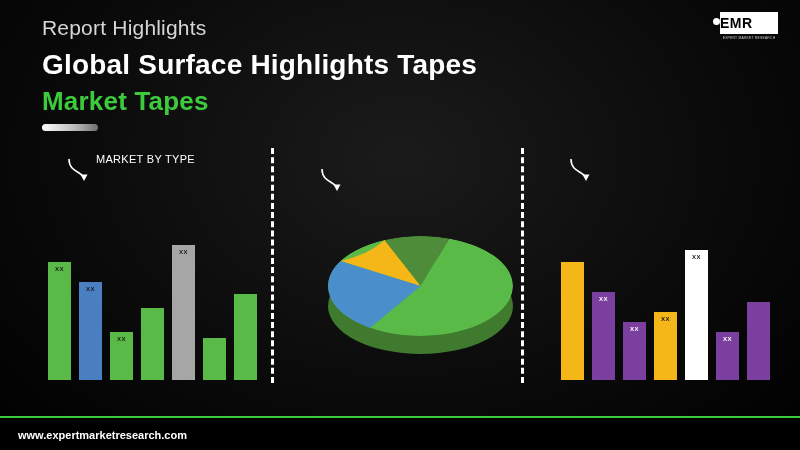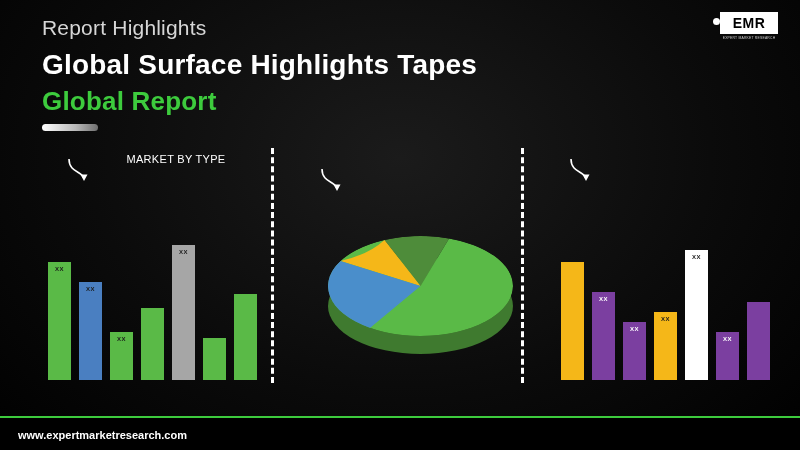--- a/index.html
+++ b/index.html
@@ -26,35 +26,35 @@
   }
   .rule{
     position:absolute;left:42px;top:124px;width:56px;height:7px;border-radius:4px;
     background:linear-gradient(90deg,#ffffff 0%, #b9b9b9 60%, #6f6f6f 100%);
   }
 
   
   .logo{position:absolute;right:22px;top:12px;width:70px;height:40px;}
   .logo-box{
     position:absolute;right:0;top:0;width:58px;height:22px;background:#ffffff;
-    display:flex;align-items:center;justify-content:center;
+    display:flex;align-items:center;justify-content:flex-start;
   }
   .logo-text{font-size:14px;font-weight:bold;color:#000;letter-spacing:.5px;}
   .logo-sub{
     position:absolute;right:0;top:24px;width:58px;text-align:center;
     font-size:3.4px;color:#cfcfcf;letter-spacing:.2px;
   }
   .logo-dot{
     position:absolute;right:58px;top:6px;width:7px;height:7px;border-radius:50%;
     background:#ffffff;
   }
 
   
   .panel-title{
-    position:absolute;text-align:center;color:#ffffff;font-size:11px;letter-spacing:.3px;
+    position:absolute;color:#ffffff;font-size:11px;letter-spacing:.3px;
     line-height:15px;
   }
   .arrow{position:absolute;width:28px;height:28px;}
 
   .divider{
     position:absolute;top:148px;width:0;height:235px;
     border-left:3px dashed #ffffff;
   }
 
   
@@ -82,21 +82,21 @@
     position:absolute;left:18px;bottom:9px;font-size:11px;color:#ffffff;font-weight:bold;
   }
 </style>
 </head>
 <body>
 
 <div class="stage">
 
   <div class="report-highlights">Report Highlights</div>
   <div class="title-main">Global Surface Highlights Tapes</div>
-  <div class="title-sub">Global Report</div>
+  <div class="title-sub">Market Tapes</div>
   <div class="rule"></div>
 
   <div class="logo">
     <div class="logo-dot"></div>
     <div class="logo-box">
       <div class="logo-text">EMR</div>
     </div>
     <div class="logo-sub">EXPERT MARKET RESEARCH</div>
   </div>
 

